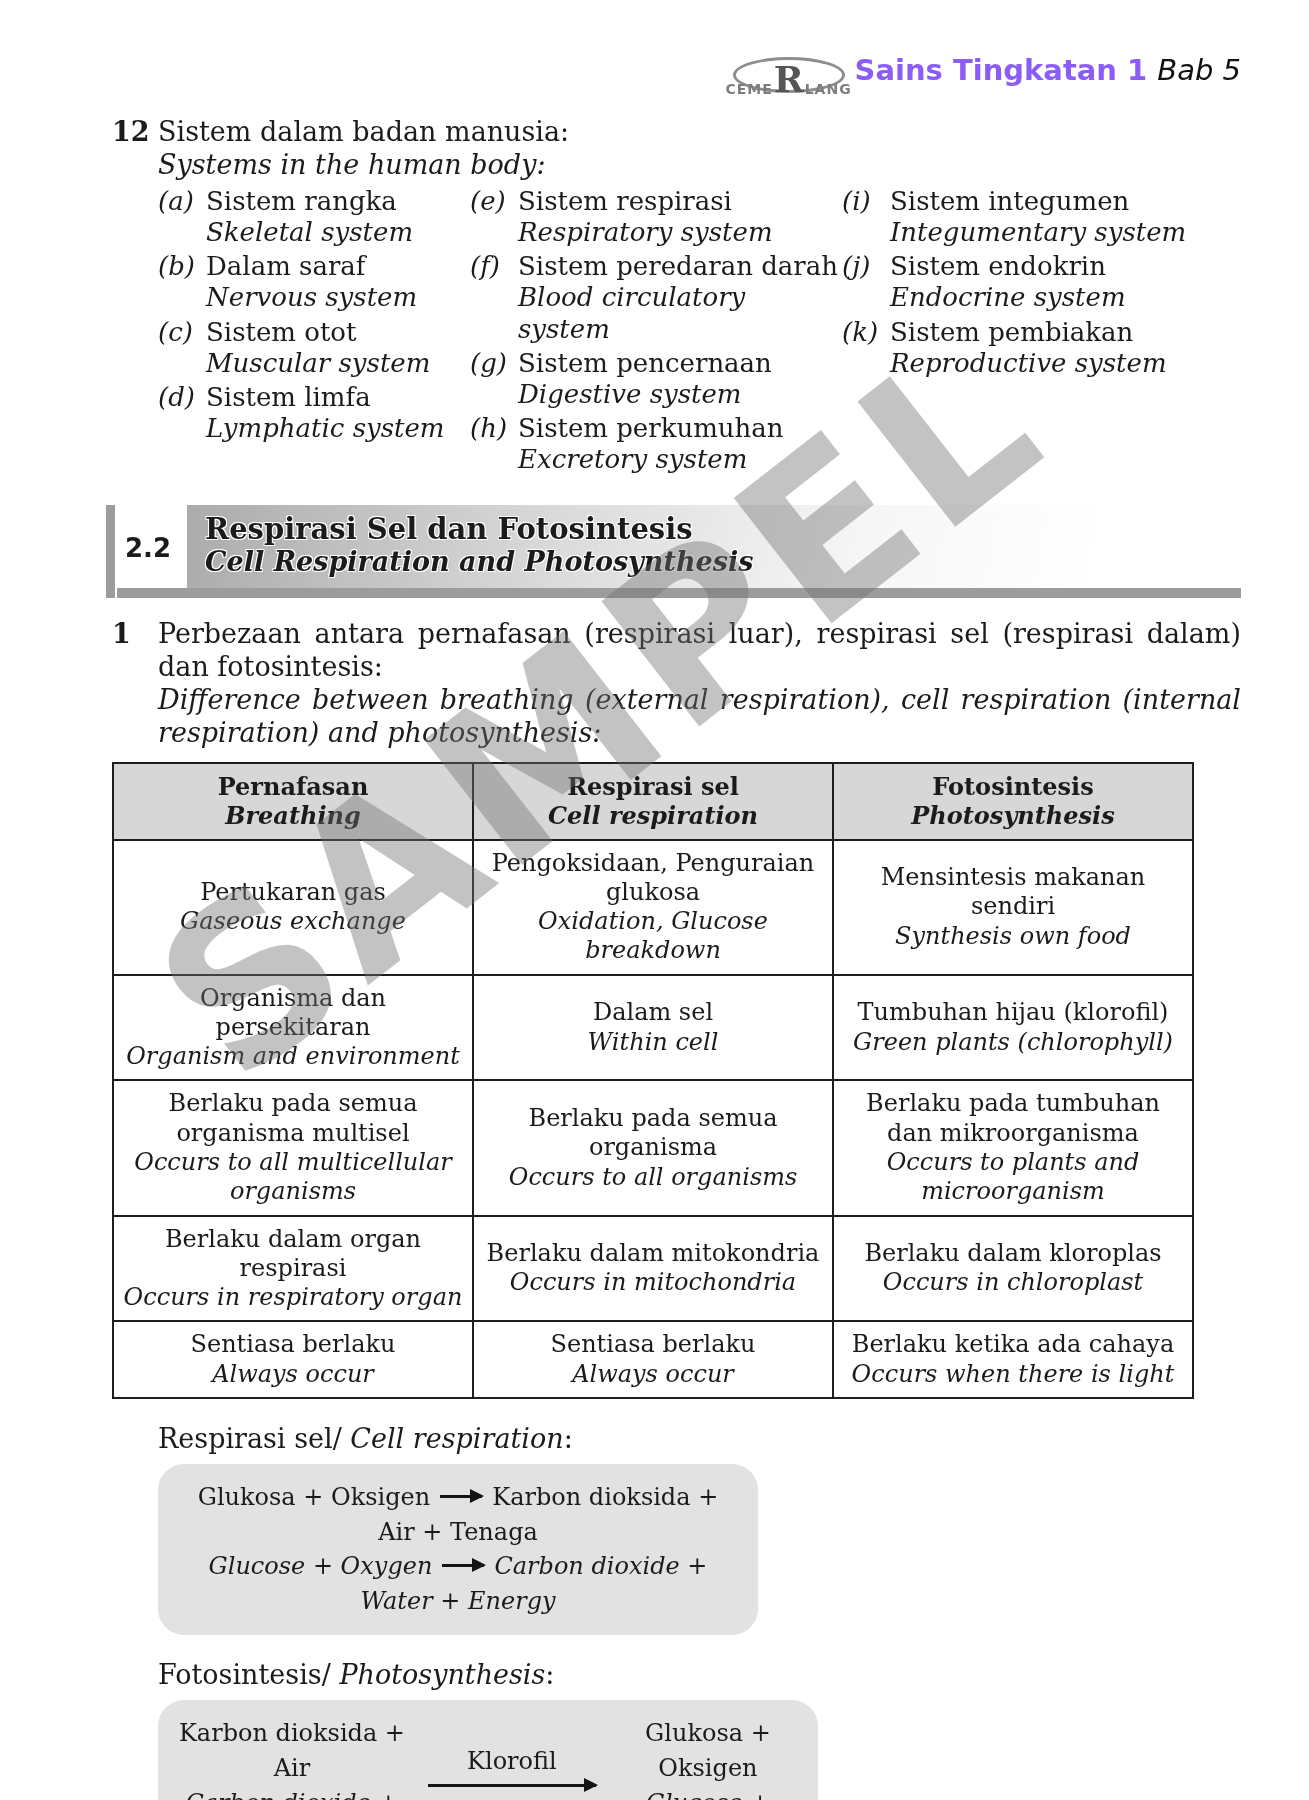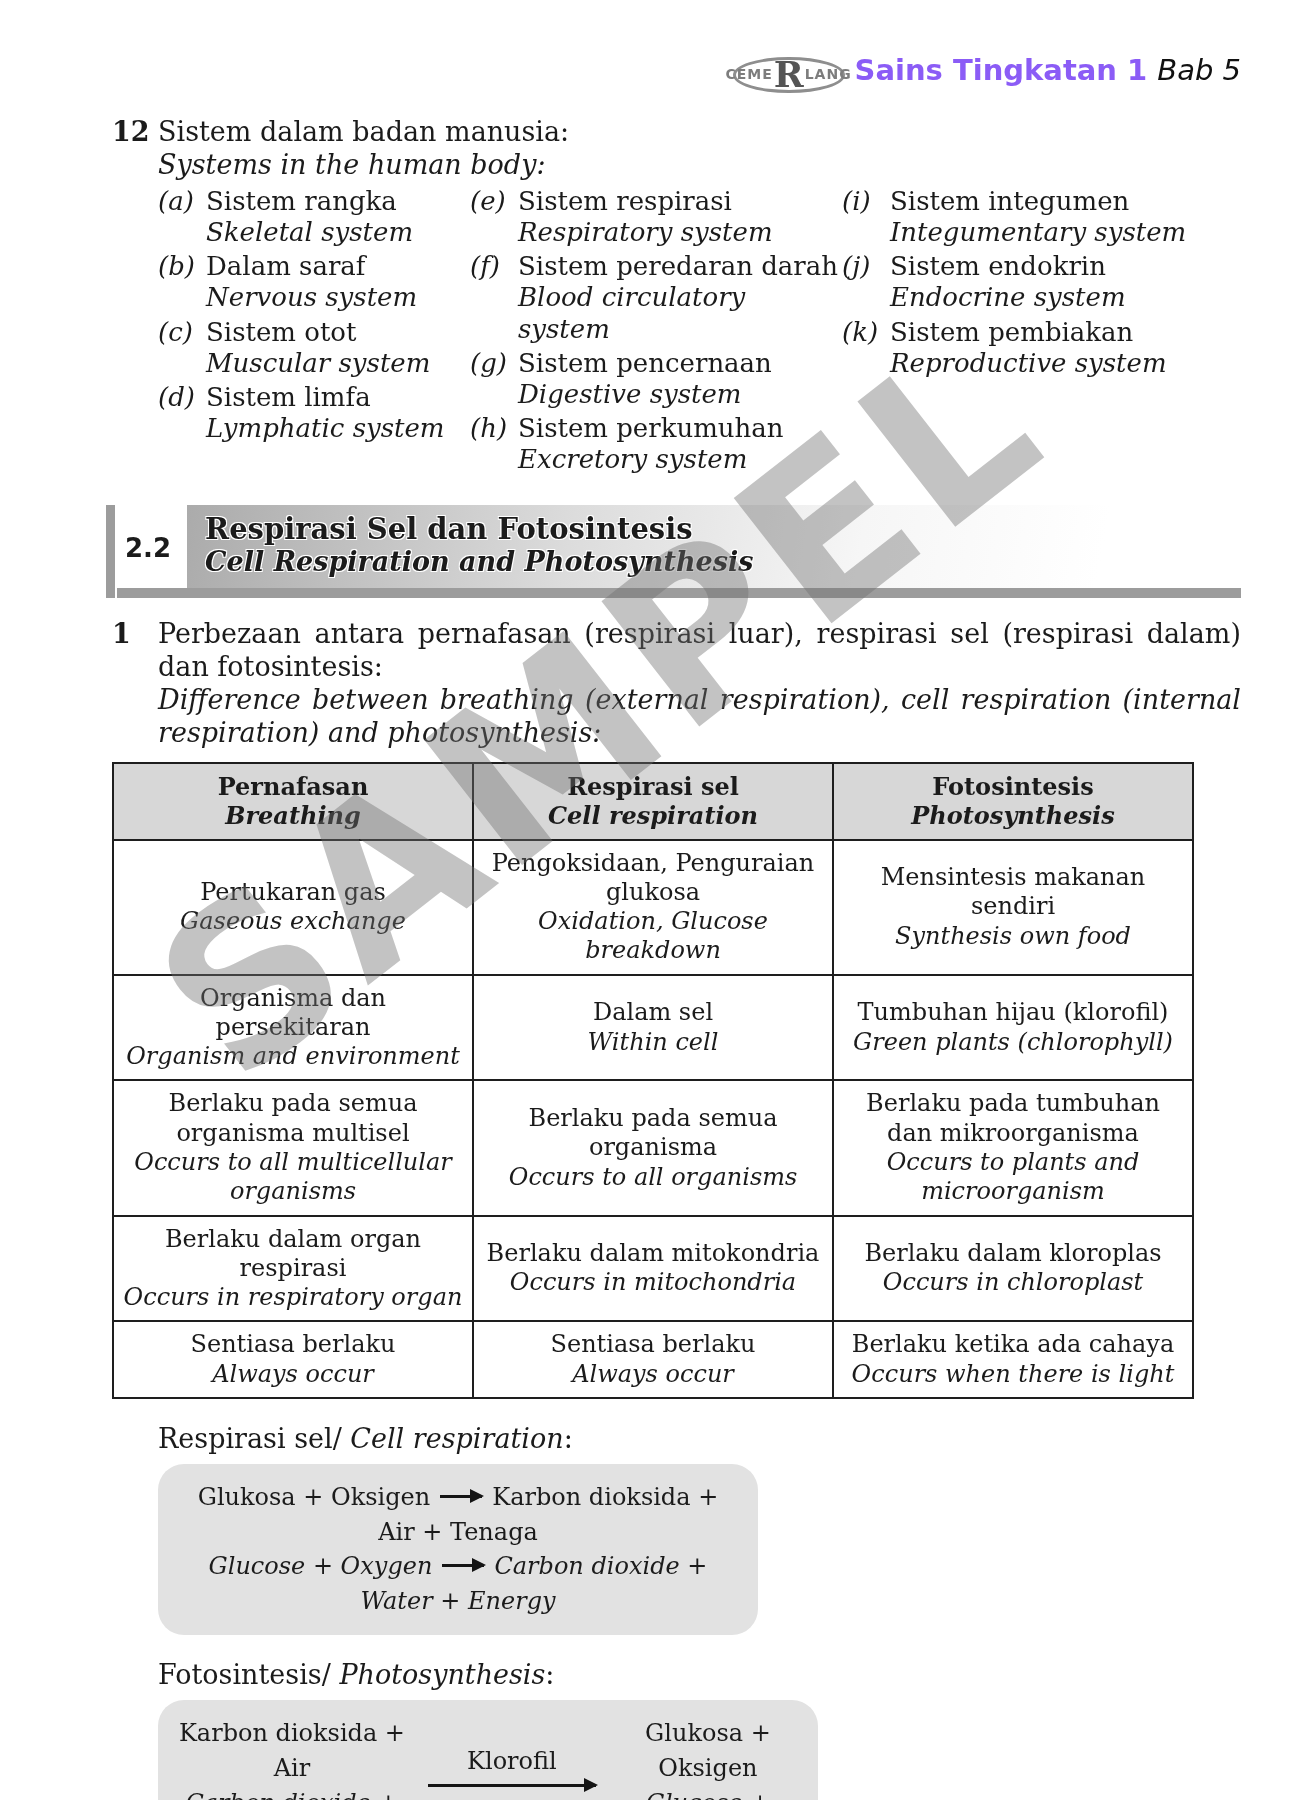--- a/index.html
+++ b/index.html
@@ -15,21 +15,21 @@
     position:absolute; left:30px; top:600px; width:1140px;
     text-align:center; font-family:"DejaVu Sans", sans-serif; font-weight:bold;
     font-size:218px; letter-spacing:8px; line-height:218px;
     color:rgba(112,112,112,0.42);
     transform:rotate(-38deg); transform-origin:center;
     z-index:6; pointer-events:none; white-space:nowrap;
   }
 
   
   .hdr { display:flex; justify-content:flex-end; align-items:center; height:52px; gap:10px; }
-  .logo { position:relative; display:inline-flex; align-items:center; justify-content:center; width:112px; height:46px;margin-top:8px; }
+  .logo { position:relative; display:inline-flex; align-items:flex-end; justify-content:center; width:112px; height:46px;margin-top:8px; }
   .logo-ellipse { position:absolute; left:0; top:6px; width:112px; height:36px; border:3px solid #8e8e8e; border-radius:50%; }
   .logo-pre, .logo-post { position:relative; font-family:"DejaVu Sans",sans-serif; font-weight:bold; font-size:14px; color:#7d7d7d; letter-spacing:1px; }
   .logo-R { position:relative; font-family:"DejaVu Serif",serif; font-weight:bold; font-size:36px; color:#555; line-height:36px; margin:0 1px; }
   .hdr-bold { font-family:"DejaVu Sans",sans-serif; font-weight:bold; font-size:29px; color:#8b5cf6; }
   .hdr-italic { font-family:"DejaVu Sans",sans-serif; font-style:italic; font-size:29px; color:#111; }
 
   
   .num-item { display:flex; margin-top:20px; }
   .item-num { width:46px; flex:none; font-weight:bold; font-size:27px; line-height:1.22; }
   .item-body { flex:1; font-size:27px; line-height:1.22; }

